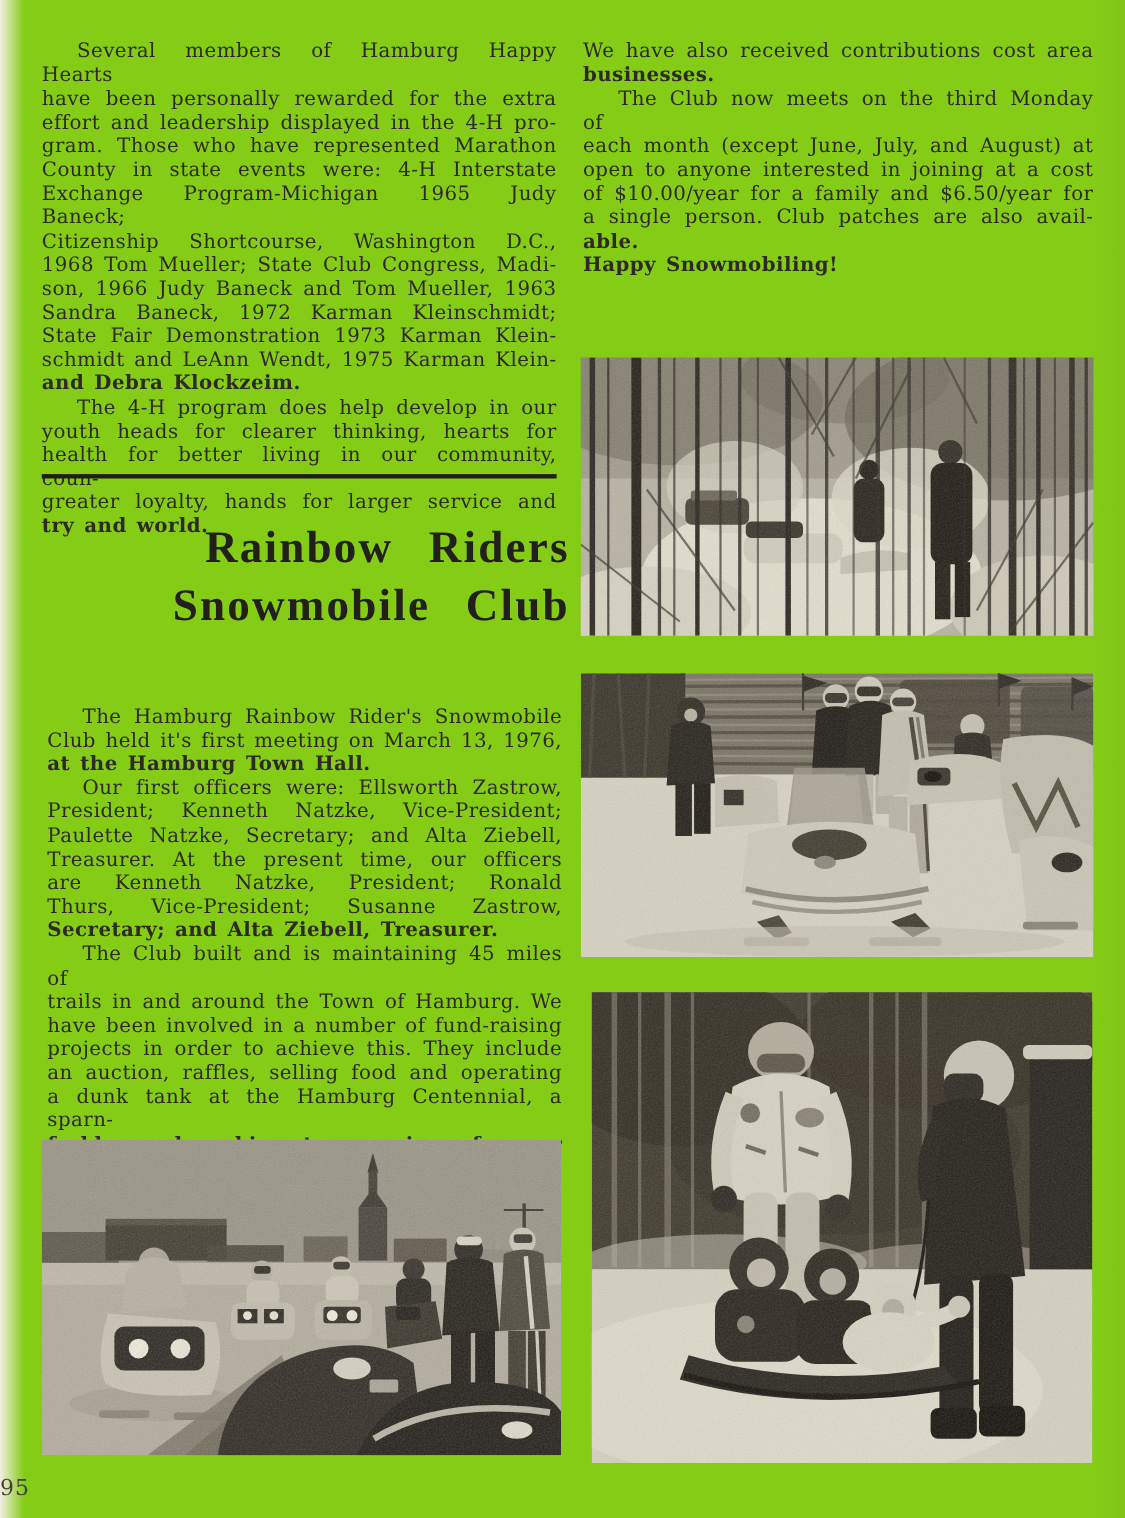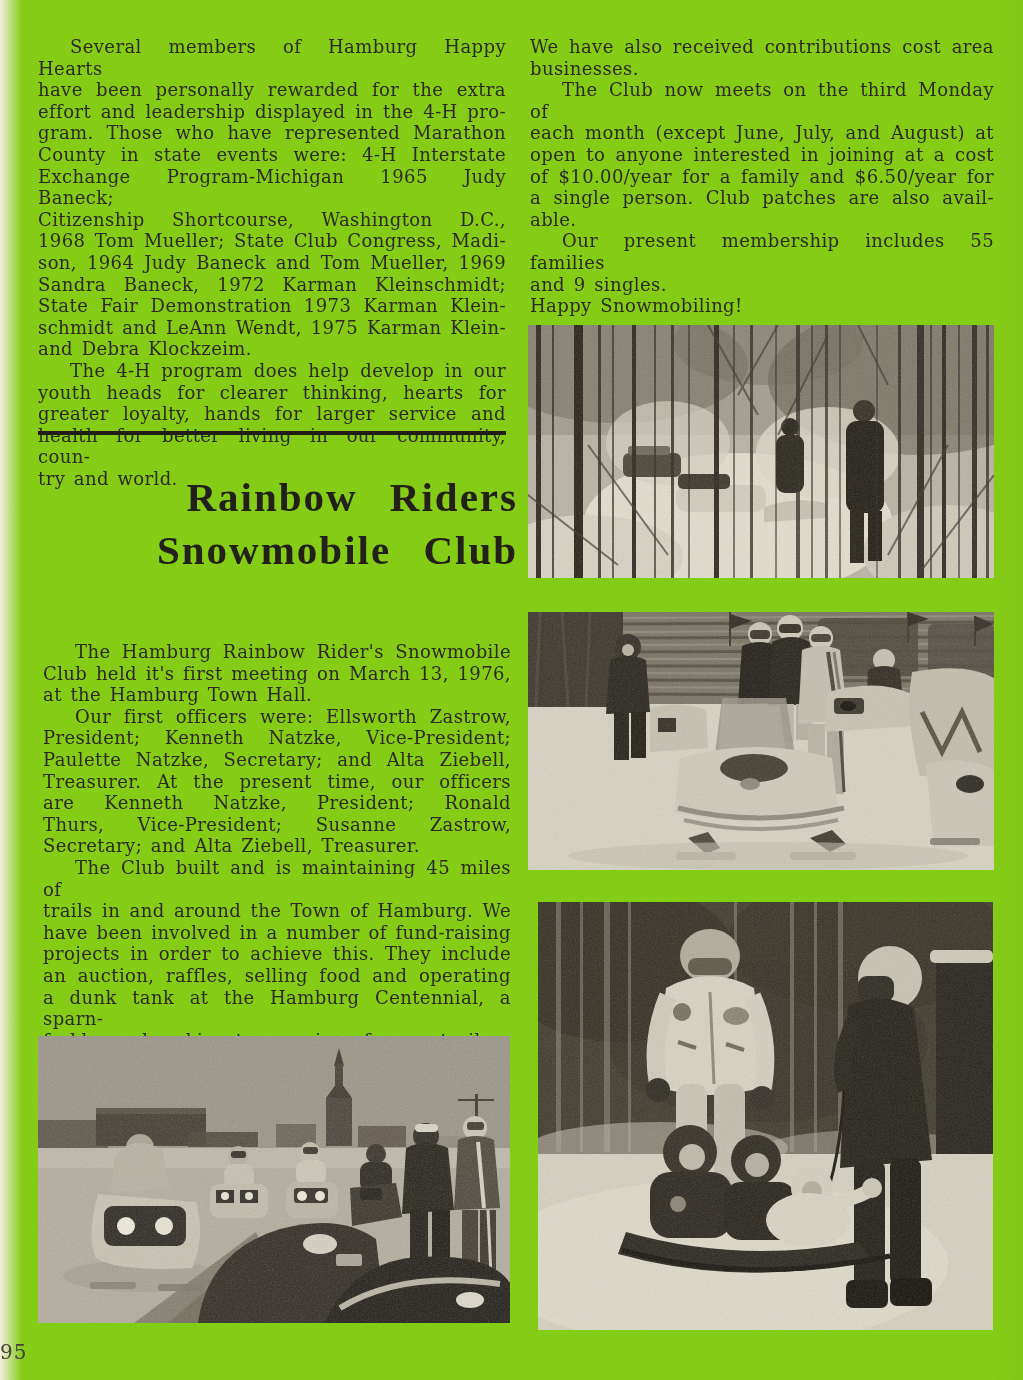--- a/index.html
+++ b/index.html
@@ -21,21 +21,21 @@
     pointer-events: none;
   }
   .text-block {
     position: absolute;
     font-size: 18px;
     line-height: 21.6px;
     letter-spacing: 0.4px;
     word-spacing: 2.5px;
   }
   .tline { text-align: justify; text-align-last: justify; }
-  .tline.tlast { text-align-last: left; }
+  .tline.tlast { text-align-last: left; font-weight: bold; }
   .tline.tindent { text-indent: 32px; }
   .rule {
     position: absolute;
     left: 38px; top: 431px;
     width: 468px; height: 4px;
     background: #211e17;
   }
   .heading {
     position: absolute;
     left: 38px; top: 459px;
@@ -71,51 +71,47 @@
   <section class="text-block" style="left:38px; top:36px; width:468px;">
     <div>
         <div class="tline tindent">Several members of Hamburg Happy Hearts</div>
         <div class="tline">have been personally rewarded for the extra</div>
         <div class="tline">effort and leadership displayed in the 4-H pro-</div>
         <div class="tline">gram. Those who have represented Marathon</div>
         <div class="tline">County in state events were: 4-H Interstate</div>
         <div class="tline">Exchange Program-Michigan 1965 Judy Baneck;</div>
         <div class="tline">Citizenship Shortcourse, Washington D.C.,</div>
         <div class="tline">1968 Tom Mueller; State Club Congress, Madi-</div>
-        <div class="tline">son, 1964 Judy Baneck and Tom Mueller, 1969</div>
+        <div class="tline">son, 1966 Judy Baneck and Tom Mueller, 1963</div>
         <div class="tline">Sandra Baneck, 1972 Karman Kleinschmidt;</div>
         <div class="tline">State Fair Demonstration 1973 Karman Klein-</div>
         <div class="tline">schmidt and LeAnn Wendt, 1975 Karman Klein-</div>
         <div class="tline tlast">and Debra Klockzeim.</div>
       </div>
     <div>
         <div class="tline tindent">The 4-H program does help develop in our</div>
         <div class="tline">youth heads for clearer thinking, hearts for</div>
+        <div class="tline">health for better living in our community, coun-</div>
         <div class="tline">greater loyalty, hands for larger service and</div>
-        <div class="tline">health for better living in our community, coun-</div>
         <div class="tline tlast">try and world.</div>
       </div>
   </section>
 
   <section class="text-block" style="left:530px; top:36px; width:464px;">
     <div>
         <div class="tline">We have also received contributions cost area</div>
         <div class="tline tlast">businesses.</div>
       </div>
     <div>
         <div class="tline tindent">The Club now meets on the third Monday of</div>
         <div class="tline">each month (except June, July, and August) at</div>
         <div class="tline">open to anyone interested in joining at a cost</div>
         <div class="tline">of $10.00/year for a family and $6.50/year for</div>
         <div class="tline">a single person. Club patches are also avail-</div>
         <div class="tline tlast">able.</div>
-      </div>
-    <div>
-        <div class="tline tindent">Our present membership includes 55 families</div>
-        <div class="tline tlast">and 9 singles.</div>
       </div>
     <div>
         <div class="tline tlast">Happy Snowmobiling!</div>
       </div>
   </section>
 
   <div class="rule"></div>
 
   <h1 class="heading">
     <span class="hline">Rainbow Riders</span>

